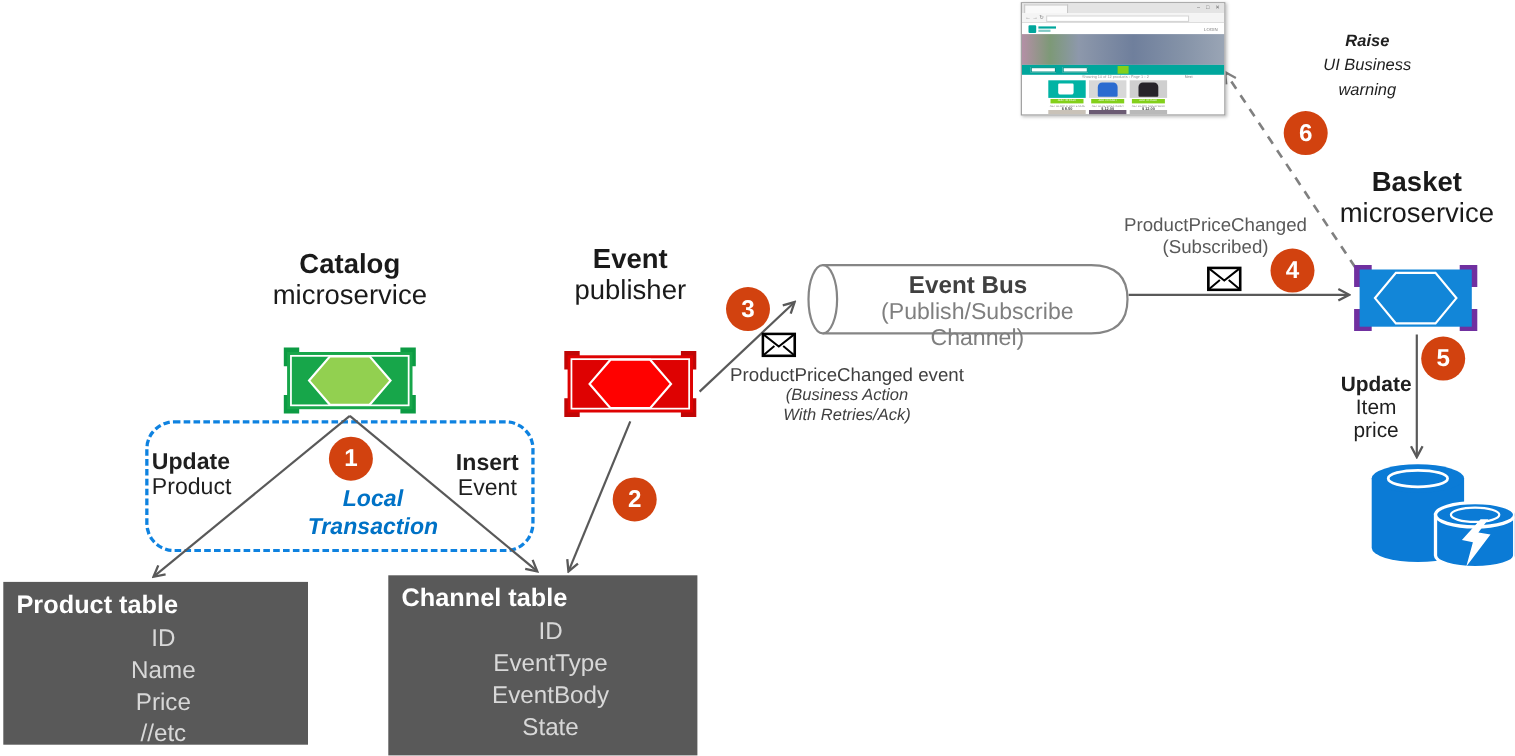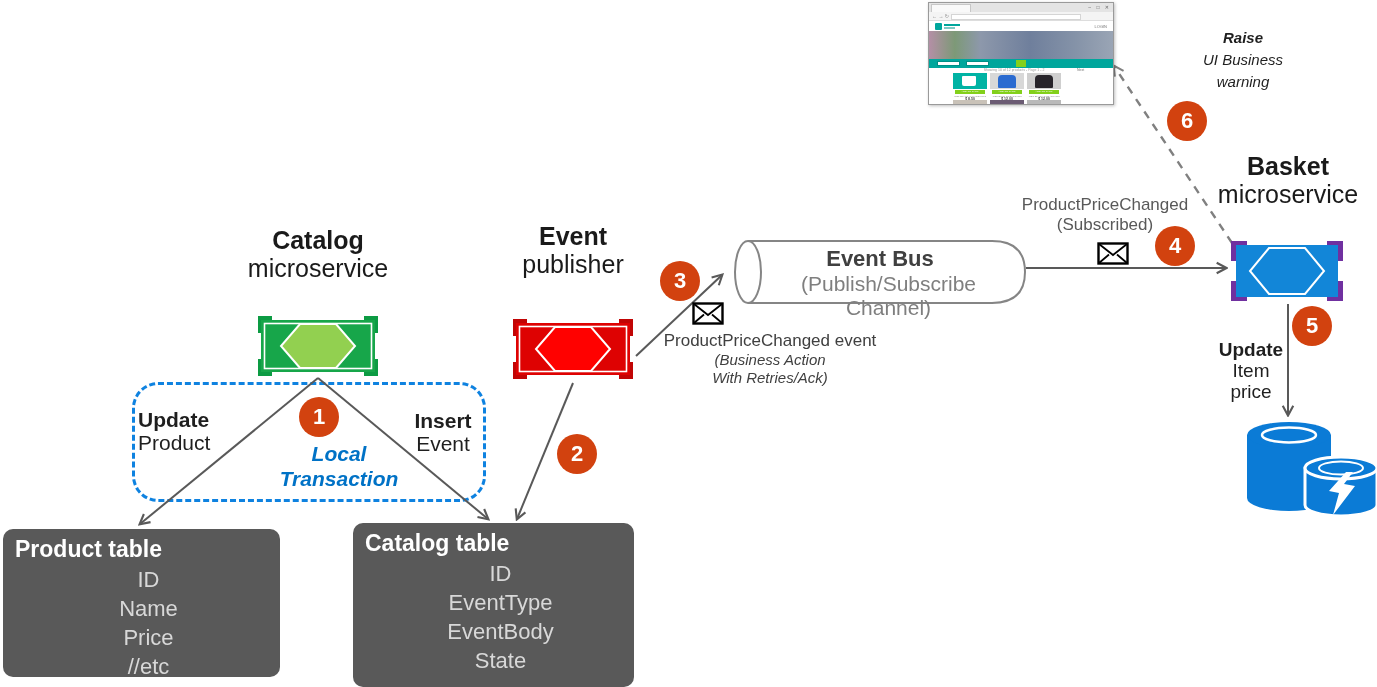--- a/index.html
+++ b/index.html
@@ -8,21 +8,21 @@
   .abs{position:absolute;}
   .tc{text-align:center;}
   .b{font-weight:bold;}
   .overlay{position:absolute;left:0;top:0;z-index:1;pointer-events:none;}
   .z2{z-index:2;}
   .badge{position:absolute;width:40px;height:40px;border-radius:50%;background:#D2420F;
          color:#fff;font-weight:bold;font-size:22px;display:flex;align-items:center;
          justify-content:center;z-index:3;}
   .svclabel{position:absolute;z-index:2;font-size:25px;line-height:28px;text-align:center;color:#1a1a1a;}
   .dashedbox{position:absolute;border:3px dashed #0E82E0;border-radius:26px;z-index:0;}
-  .dbtable{position:absolute;background:#595959;z-index:2;padding:5px 12px;box-sizing:border-box;border-radius:10px;}
+  .dbtable{position:absolute;background:#595959;z-index:2;padding:5px 12px;box-sizing:border-box;}
   .dbtable .ttl{color:#fff;font-weight:bold;font-size:23px;line-height:31px;}
   .dbtable .row{color:#D8D8D8;font-size:22px;line-height:29px;padding-left:14px;text-align:center;}
   .note{position:absolute;z-index:2;}
   
   .browser{position:absolute;left:928px;top:2px;width:184px;height:101px;background:#fff;
            border:1px solid #9a9a9a;box-shadow:1px 1px 3px rgba(0,0,0,.25);z-index:2;overflow:hidden;}
   .browser *{position:absolute;box-sizing:border-box;}
   .chrome{left:0;top:0;width:184px;height:9px;background:#e4e4e4;}
   .tab{left:2px;top:1px;width:40px;height:8px;background:#f9f9f9;border:0.5px solid #c7c7c7;border-bottom:none;}
   .winctl{right:2px;top:1px;font-size:5px;color:#666;letter-spacing:2px;line-height:7px;}
@@ -193,21 +193,21 @@
 
   <div class="dbtable" style="left:3px;top:529px;width:277px;height:148px;">
     <div class="ttl">Product table</div>
     <div class="row">ID</div>
     <div class="row">Name</div>
     <div class="row">Price</div>
     <div class="row">//etc</div>
   </div>
 
   <div class="dbtable" style="left:353px;top:523px;width:281px;height:164px;">
-    <div class="ttl">Catalog table</div>
+    <div class="ttl">Channel table</div>
     <div class="row">ID</div>
     <div class="row">EventType</div>
     <div class="row">EventBody</div>
     <div class="row">State</div>
   </div>
 
   <div class="browser">
     <div class="chrome"></div>
     <div class="tab"></div>
     <div class="winctl">– □ ✕</div>

